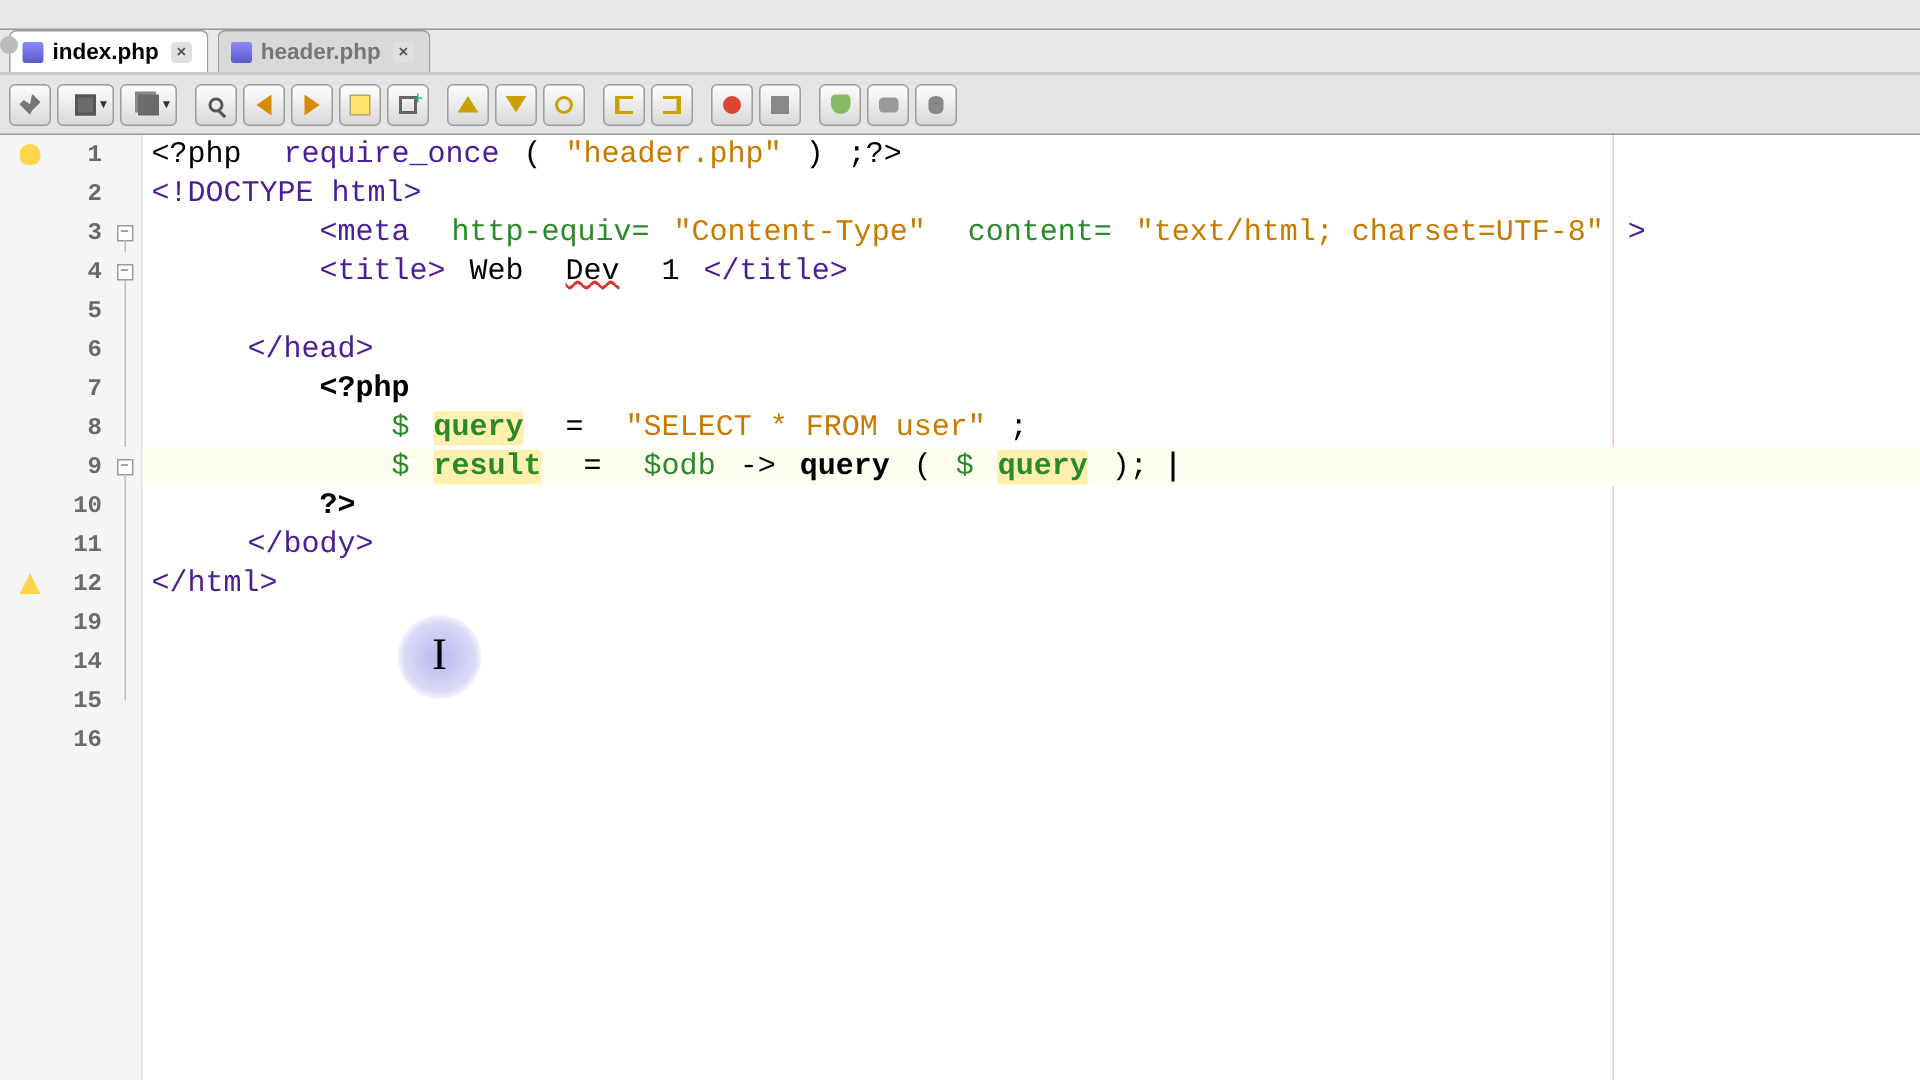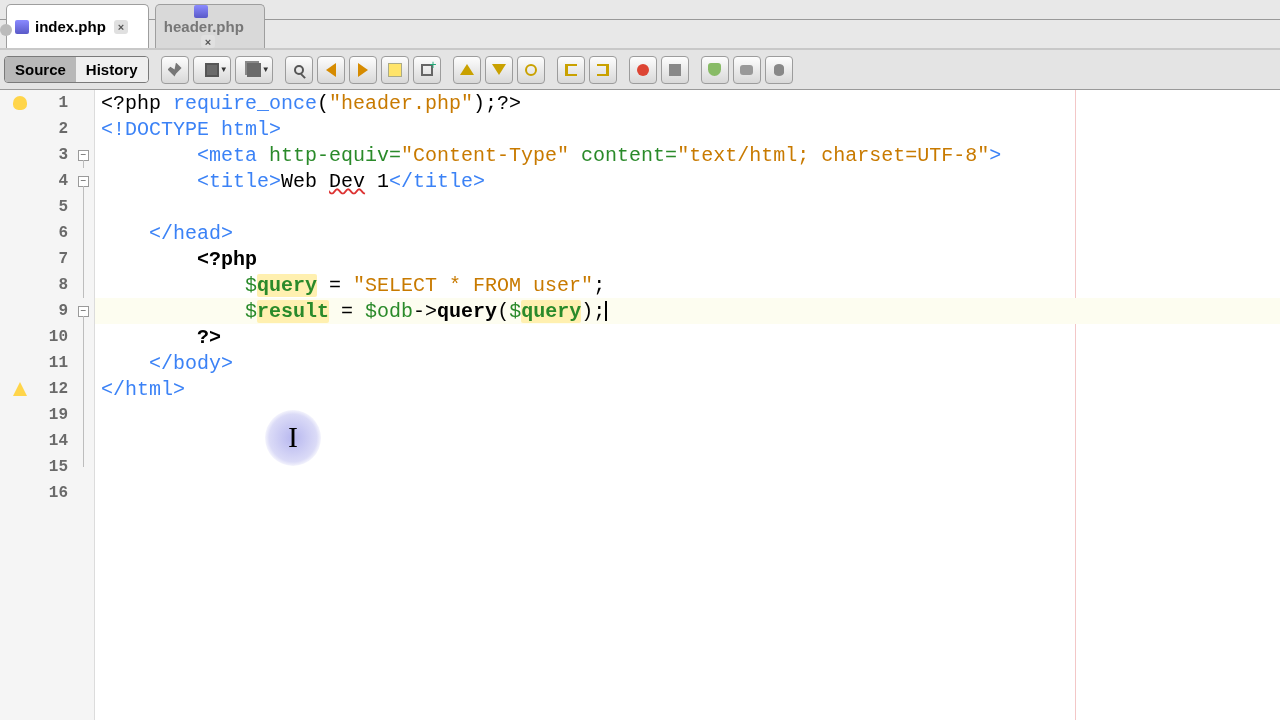--- a/index.html
+++ b/index.html
@@ -4,23 +4,23 @@
 <style>
 * { margin: 0; padding: 0; box-sizing: border-box; }
 body { font-family: sans-serif; background: #ececec; width: 1280px; height: 720px; overflow: hidden; }
 
 .app { display: flex; flex-direction: column; height: 100%; background: #fff; }
 
 .top-strip { height: 20px; background: #e8e8e8; border-bottom: 1px solid #999; }
 
 .tabbar { height: 30px; background: #e8e8e8; border-bottom: 2px solid #c8c8c8; display: flex; align-items: flex-end; position: relative; }
 .tabbar::before { content: ""; position: absolute; left: 0; top: 4px; width: 12px; height: 12px; background: #bbb; border-radius: 50%; }
-.tab { display: flex; align-items: center; height: 44px; padding: 0 20px 0 8px; margin-left: 6px; border: 1px solid #9e9e9e; border-bottom: none; border-radius: 5px 5px 0 0; background: #d9d9d9; font-size: 15px; font-weight: bold; cursor: pointer; text-align: right; }
+.tab { display: flex; align-items: center; height: 28px; padding: 0 10px 0 8px; margin-left: 6px; border: 1px solid #9e9e9e; border-bottom: none; border-radius: 5px 5px 0 0; background: #d9d9d9; font-size: 15px; font-weight: bold; cursor: pointer; text-align: right; }
 .tab.active { background: #fff; color: #000; }
-.tab.inactive { color: #777; flex-direction: column; }
+.tab.inactive { color: #777; }
 .tab-icon { width: 14px; height: 14px; margin-right: 6px; display: inline-block; }
 .tab-icon.php { background: linear-gradient(#8a8aff,#5a5ac8); border-radius: 2px; }
 .tab-close { margin-left: 8px; width: 14px; height: 14px; border-radius: 3px; background: #e0e0e0; display: inline-flex; align-items: center; justify-content: center; font-size: 11px; color: #555; }
 
 .toolbar { height: 40px; background: #e4e4e4; border-bottom: 1px solid #999; display: flex; align-items: center; padding: 0 4px; }
 .viewmode { display: flex; border: 1px solid #7a7a7a; border-radius: 4px; overflow: hidden; margin-right: 10px; }
 .vm-btn { padding: 4px 10px; font-size: 15px; font-weight: bold; background: #efefef; cursor: pointer; }
 .vm-btn.pressed { background: #b8b8b8; }
 .tbtn { width: 28px; height: 28px; margin: 0 2px; border: 1px solid #9c9c9c; border-radius: 4px; background: linear-gradient(#fdfdfd,#d8d8d8); display: flex; align-items: center; justify-content: center; cursor: pointer; position: relative; }
 .tbtn.wide { width: 38px; }
@@ -56,23 +56,23 @@
 .gc-fold { width: 22px; background: #f5f5f5; }
 .grow { height: 26px; display: flex; align-items: center; justify-content: center; font-size: 16px; font-family: 'Courier New', monospace; color: #6a6a6a; position: relative; }
 .gc-nums .grow { justify-content: flex-end; padding-right: 4px; font-weight: bold; }
 .mark-bulb { width: 14px; height: 14px; background: #ffd54a; border-radius: 50% 50% 40% 40%; }
 .mark-warn { width: 14px; height: 14px; background: #ffd54a; clip-path: polygon(50% 0,100% 100%,0 100%); }
 .fold-box { width: 11px; height: 11px; border: 1px solid #9a9a9a; background: #fff; font-size: 10px; line-height: 9px; text-align: center; color: #555; cursor: pointer; }
 .fold-line { position: absolute; left: 50%; width: 1px; background: #bdbdbd; }
 
 .code { flex: 1; position: relative; padding-top: 0; }
 .margin-line { position: absolute; top: 0; bottom: 0; left: 980px; width: 1px; background: #f3c7c7; }
-.line { height: 26px; display: flex; align-items: center; font-family: 'Courier New', monospace; font-size: 20px; padding-left: 6px; white-space: pre; position: relative; }
+.line { height: 26px; display: flex; align-items: center; font-family: 'Courier New', monospace; font-size: 20px; padding-left: 6px; white-space: pre; position: relative; gap: 16px; }
 .line.hl { background: #fdfdf0; }
-.t-blue { color: #3b82f6; }
+.t-blue { color: #4c1d95; }
 .t-green { color: #2a8a2a; }
 .t-orange { color: #c87a00; }
 .t-black { color: #000; }
 .t-func { color: #000; font-weight: bold; }
 .t-var { color: #2a8a2a; font-weight: bold; background: #fff0b0; border-radius: 2px; }
 .squiggle { text-decoration: underline wavy #d33; }
 .caret { display: inline-block; width: 2px; height: 20px; background: #000; vertical-align: middle; animation: blink 1s steps(1) infinite; }
 @keyframes blink { 50% { opacity: 0; } }
 .cursor-blob { position: absolute; width: 56px; height: 56px; border-radius: 50%; background: radial-gradient(circle,#b7b7ef 0%,rgba(183,183,239,0.5) 60%,transparent 75%); pointer-events: none; }
 .cursor-blob::after { content: "I"; font-family: serif; font-size: 30px; color: #000; position: absolute; left: 50%; top: 50%; transform: translate(-50%,-52%); }
@@ -91,24 +91,20 @@
       <span class="tab-close">×</span>
     </div>
     <div class="tab inactive">
       <span class="tab-icon php"></span>
       <span>header.php</span>
       <span class="tab-close">×</span>
     </div>
   </div>
 
   <div class="toolbar">
-    <div class="viewmode">
-      <div class="vm-btn pressed">Source</div>
-      <div class="vm-btn">History</div>
-    </div>
     <div class="tbtn">
         <span class="shape wrench"></span>
       </div>
     <div class="tbtn wide">
         <span class="shape save"></span>
         <span class="drop">▼</span>
       </div>
     <div class="tbtn wide">
         <span class="shape saveall"></span>
         <span class="drop">▼</span>

